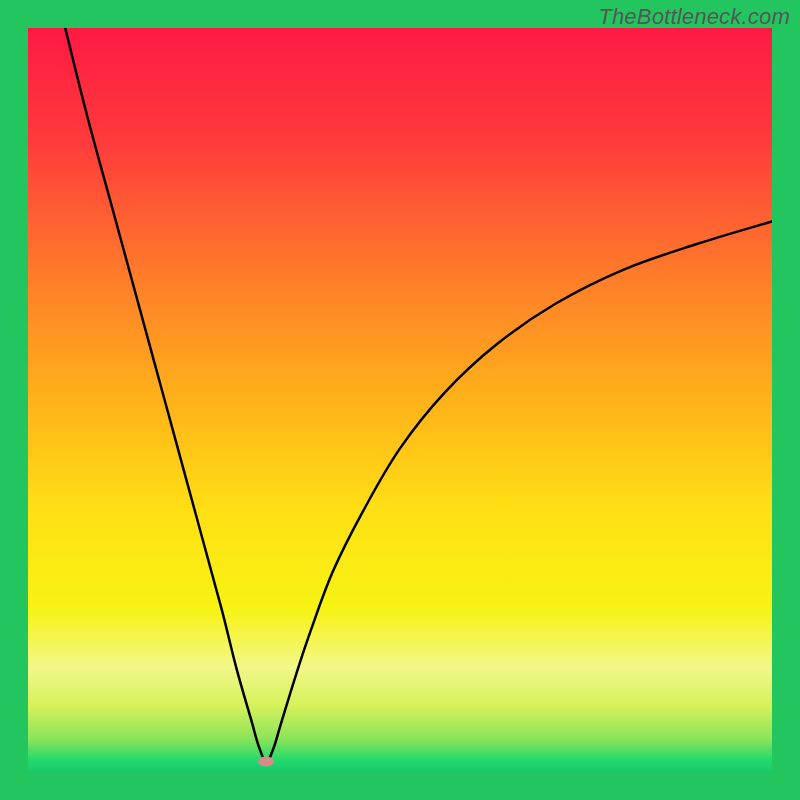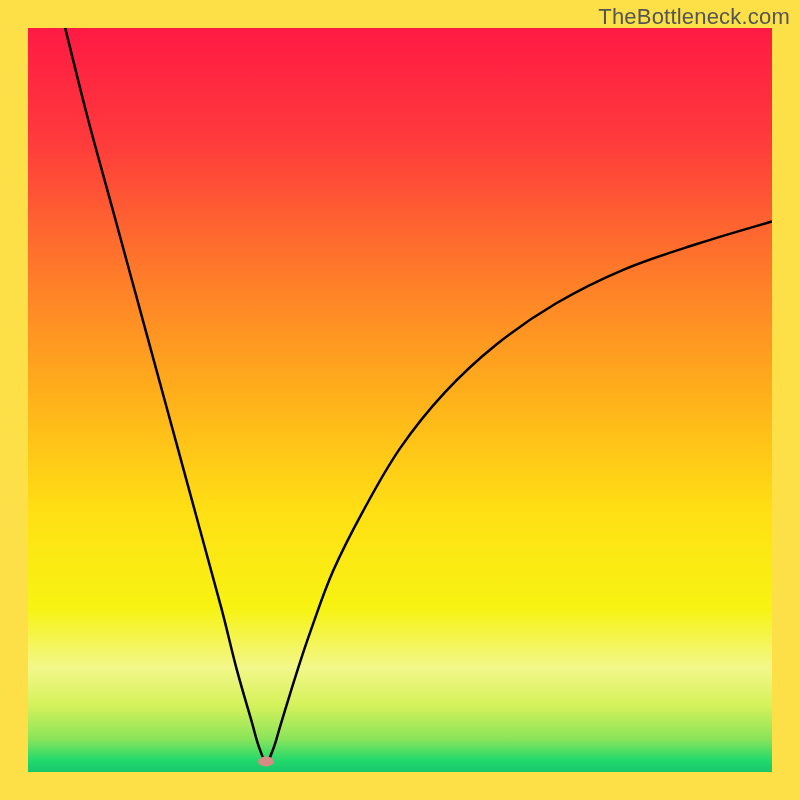--- a/index.html
+++ b/index.html
@@ -8,21 +8,22 @@
     width: 800px;
     height: 800px;
     overflow: hidden;
     background: #000;
     font-family: Arial, Helvetica, sans-serif;
   }
   .container {
     position: relative;
     width: 800px;
     height: 800px;
-    background: #fde047;
+    background: #22c55e;
+    font-style: italic;
   }
   .watermark {
     position: absolute;
     top: 4px;
     right: 10px;
     color: #555;
     font-size: 22px;
     font-weight: 500;
     letter-spacing: 0.2px;
     z-index: 5;

